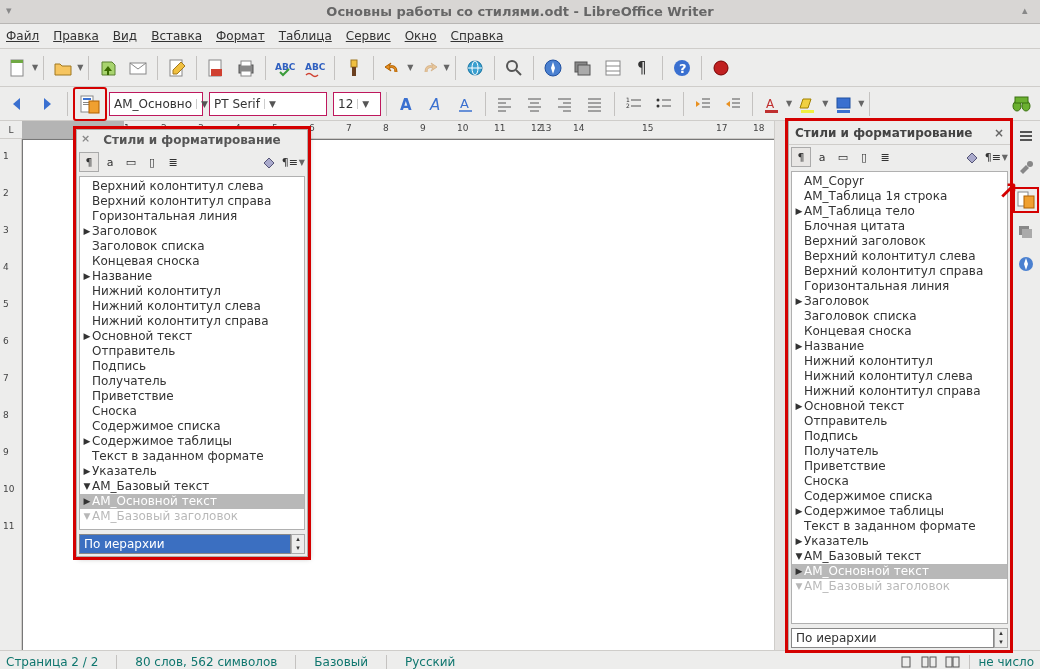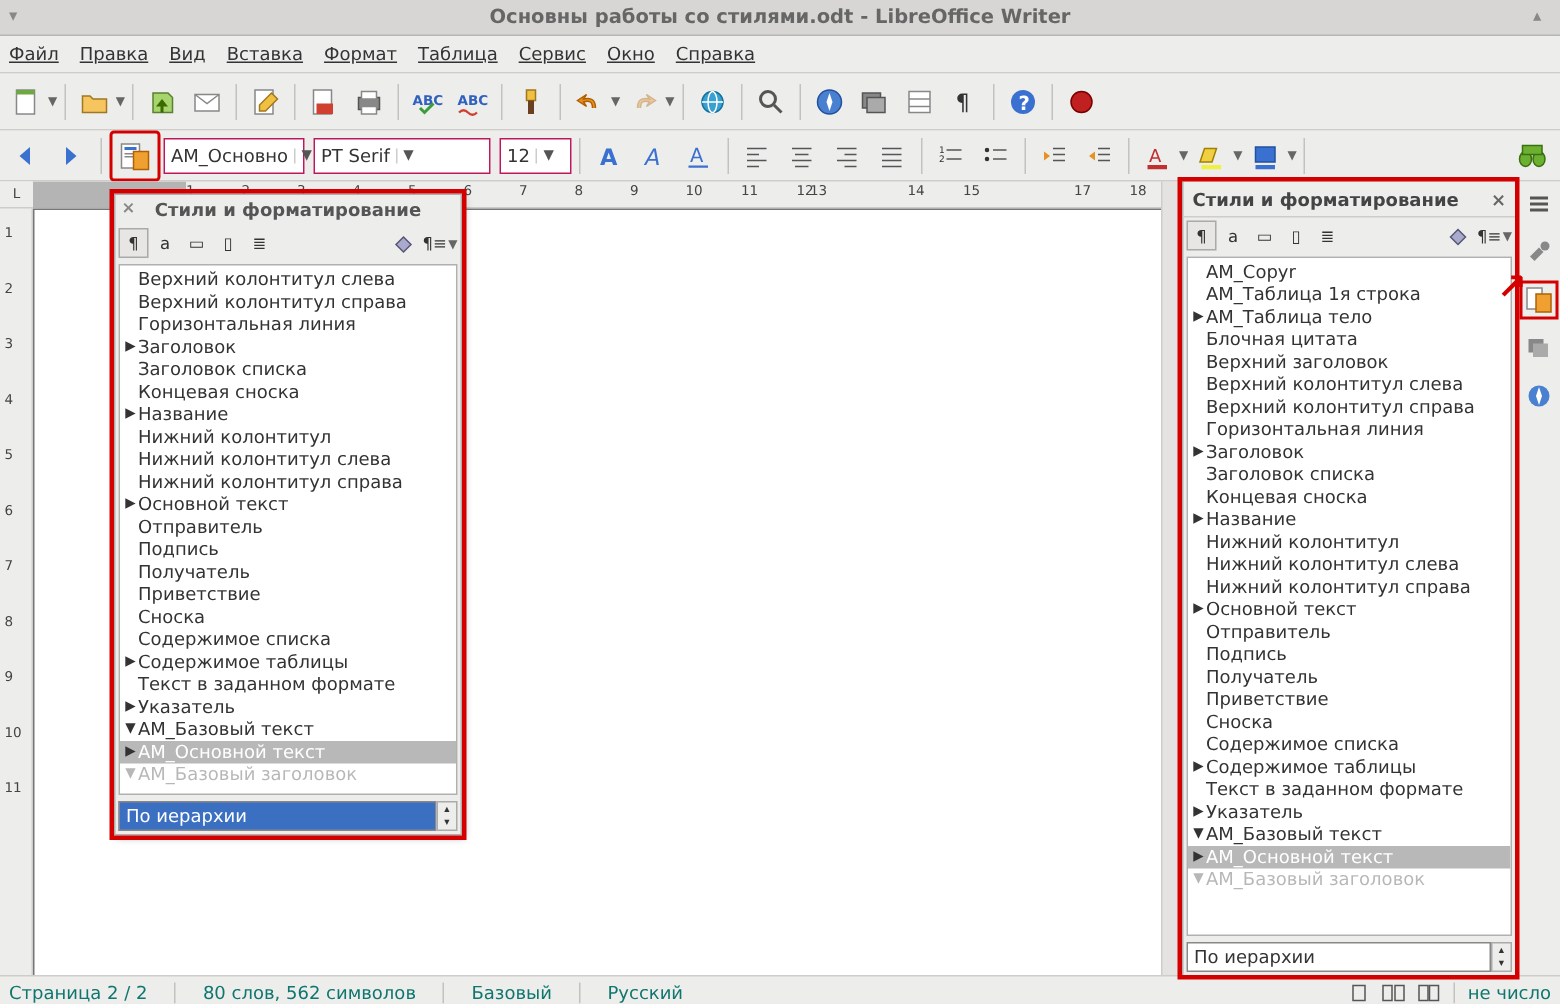--- a/index.html
+++ b/index.html
@@ -389,21 +389,21 @@
         <span class="num" style="left: 213px;">4</span>
         <span class="num" style="left: 250px;">5</span>
         <span class="num" style="left: 287px;">6</span>
         <span class="num" style="left: 324px;">7</span>
         <span class="num" style="left: 361px;">8</span>
         <span class="num" style="left: 398px;">9</span>
         <span class="num" style="left: 435px;">10</span>
         <span class="num" style="left: 472px;">11</span>
         <span class="num" style="left: 509px;">12</span>
         <span class="num" style="left: 518px;">13</span>
-        <span class="num" style="left: 583px;">14</span>
+        <span class="num" style="left: 551px;">14</span>
         <span class="num" style="left: 620px;">15</span>
         <span class="num" style="left: 657px; margin-top: 40px;">16</span>
         <span class="num" style="left: 694px;">17</span>
         <span class="num" style="left: 731px;">18</span>
       </div>
     <div class="page"></div>
 
     <div class="floating-panel">
       <div class="fp-title">
         <span class="closex">×</span>

